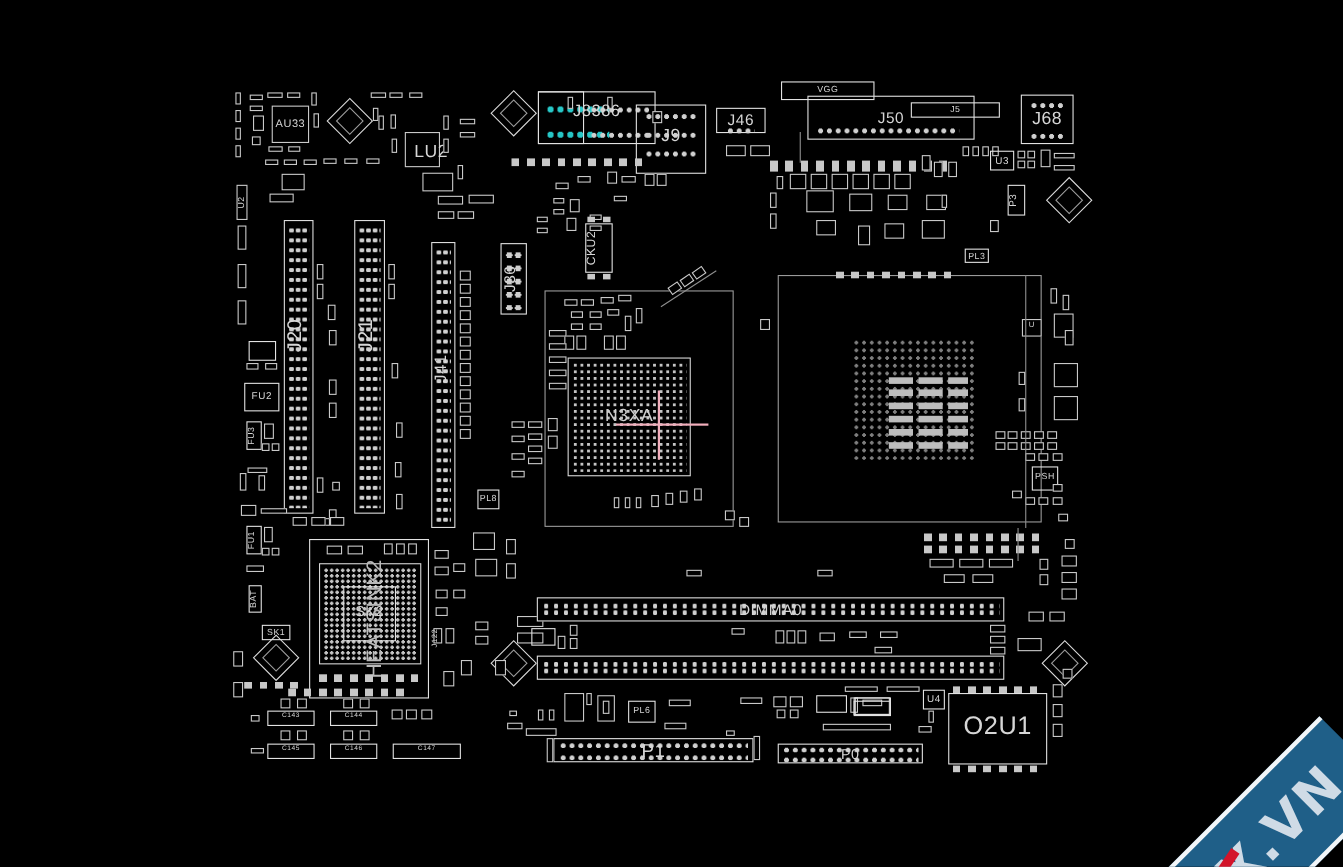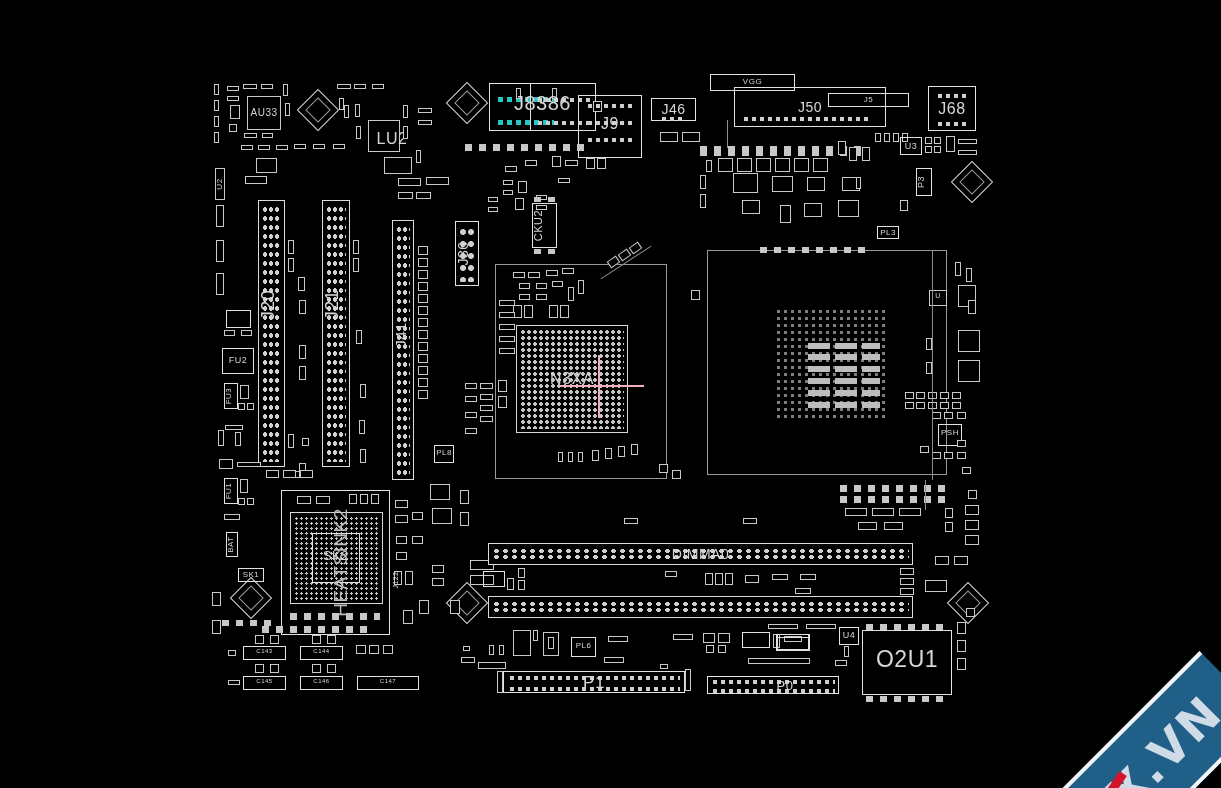--- a/index.html
+++ b/index.html
@@ -129,21 +129,21 @@
     </div>
 
   <div class="outl" style="left:489px;top:83px;width:42px;height:48px;"></div>
   <div class="outl" style="left:489px;top:83px;width:107px;height:48px;"></div>
   <div class="cyan" style="left:496px;top:95px;width:58px;height:9px;"></div>
   <div class="cyan" style="left:496px;top:118px;width:58px;height:9px;"></div>
   <div class="dotrow" style="left:536px;top:96px;width:54px;height:8px;"></div>
   <div class="dotrow" style="left:536px;top:119px;width:54px;height:8px;"></div>
   <div class="pad" style="left:516px;top:88px;width:5px;height:11px;"></div>
   <div class="pad" style="left:552px;top:88px;width:5px;height:11px;"></div>
-  <div class="lbl" style="left:489px;top:92px;width:107px;font-size:20px;">J8386</div>
+  <div class="lbl" style="left:489px;top:92px;width:107px;font-size:15px;">J8386</div>
   <div class="pad" style="left:593px;top:101px;width:9px;height:11px;"></div>
 
   <div class="outl" style="left:578px;top:95px;width:64px;height:63px;"></div>
   <div class="dotrow" style="left:586px;top:102px;width:48px;height:8px;"></div>
   <div class="dotrow" style="left:586px;top:119px;width:48px;height:8px;"></div>
   <div class="dotrow" style="left:586px;top:136px;width:48px;height:8px;"></div>
   <div class="lbl" style="left:578px;top:115px;width:64px;font-size:16px;">J9</div>
 
   <div class="outl" style="left:651px;top:98px;width:45px;height:23px;"></div>
   <div class="lbl" style="left:651px;top:101px;width:45px;font-size:14px;">J46</div>
@@ -510,21 +510,21 @@
   <div class="outl" style="left:503px;top:671px;width:182px;height:22px;"></div>
   <div class="dotrow" style="left:508px;top:674px;width:172px;height:6px;"></div>
   <div class="dotrow" style="left:508px;top:685px;width:172px;height:6px;"></div>
   <div class="lbl" style="left:503px;top:673px;width:182px;font-size:17px;">P1</div>
   <div class="pad" style="left:497px;top:671px;width:6px;height:22px;"></div>
   <div class="pad" style="left:685px;top:669px;width:6px;height:22px;"></div>
 
   <div class="outl" style="left:707px;top:676px;width:132px;height:18px;"></div>
   <div class="dotrow" style="left:711px;top:678px;width:124px;height:6px;"></div>
   <div class="dotrow" style="left:711px;top:687px;width:124px;height:6px;"></div>
-  <div class="lbl" style="left:707px;top:678px;width:156px;font-size:13px;">P0</div>
+  <div class="lbl" style="left:707px;top:678px;width:132px;font-size:13px;">P0</div>
 
   <div class="outl" style="left:571px;top:637px;width:25px;height:20px;"></div>
   <div class="lbl" style="left:571px;top:641px;width:25px;font-size:8px;">PL6</div>
 
   <div class="outl" style="left:862px;top:630px;width:90px;height:65px;"></div>
   <div class="lbl" style="left:862px;top:646px;width:90px;font-size:23px;">O2U1</div>
   <div class="dashrow" style="left:866px;top:624px;width:82px;height:6px;"></div>
   <div class="dashrow" style="left:866px;top:696px;width:82px;height:6px;"></div>
 
   <div class="outl" style="left:839px;top:627px;width:20px;height:18px;"></div>

